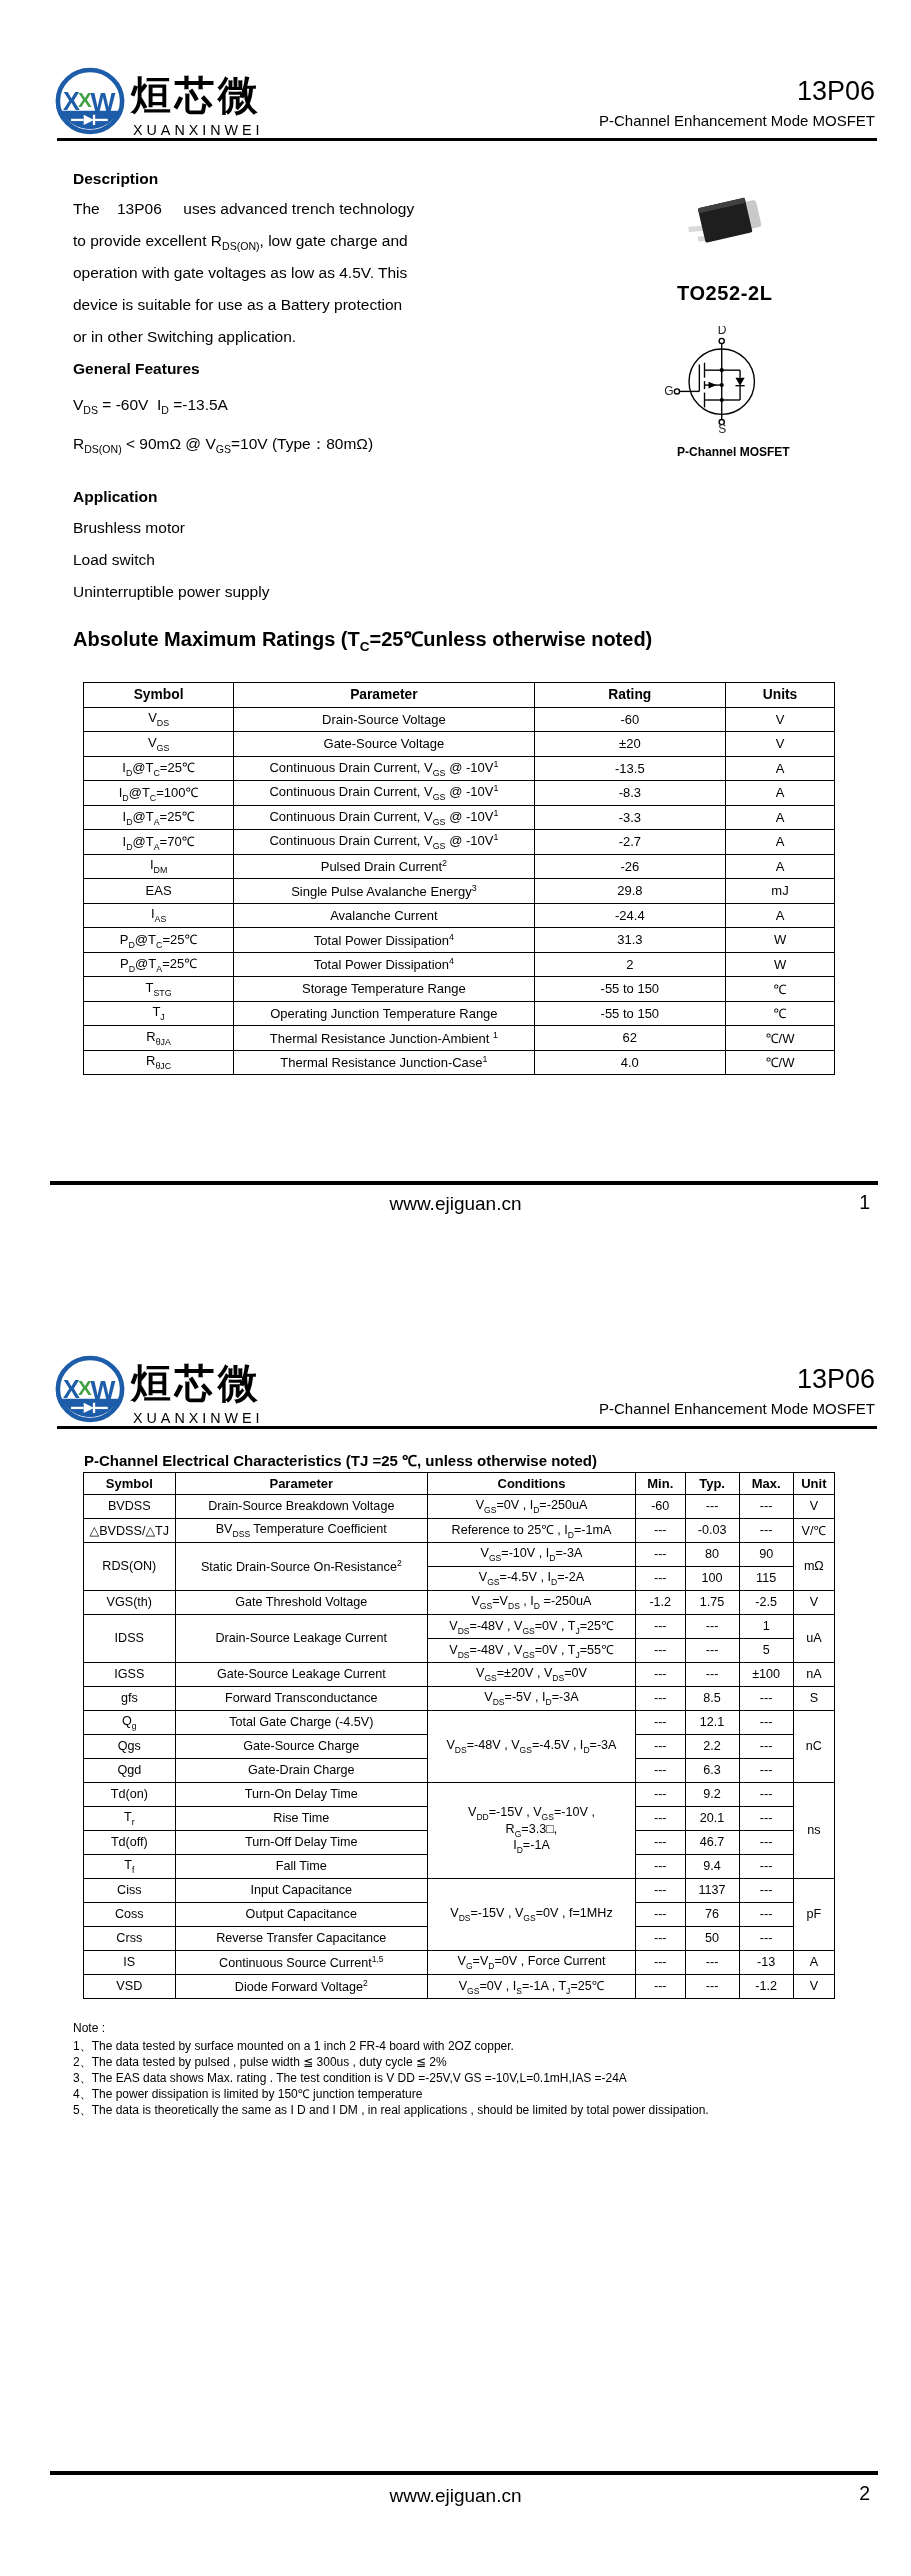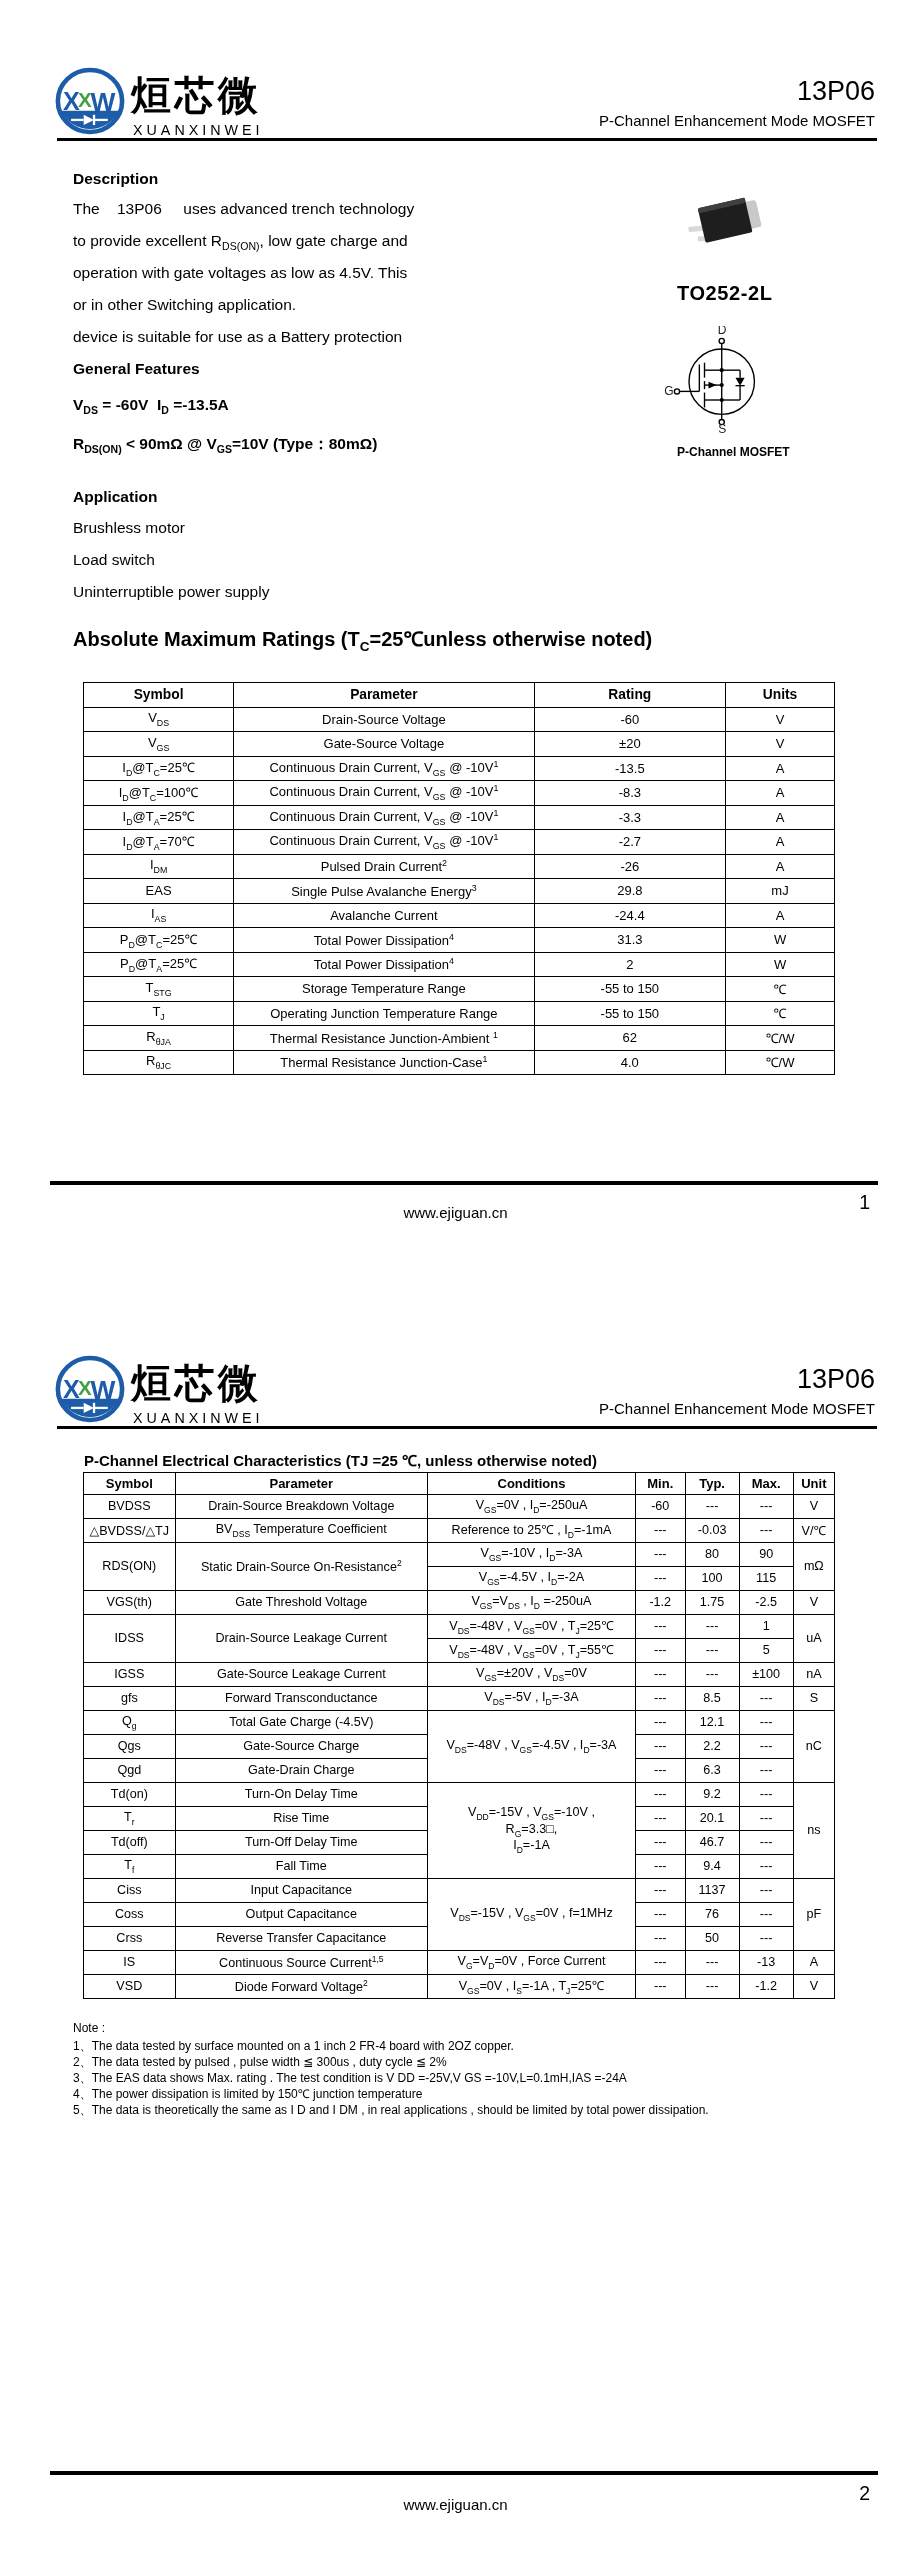--- a/index.html
+++ b/index.html
@@ -12,21 +12,21 @@
   .logo-wrap { position:absolute; left:55px; top:67px; width:241px; height:80px; }
   .logo-svg { position:absolute; left:0; top:0; }
   .logo-cn { position:absolute; left:76px; top:1.1px; font-size:40px; font-weight:bold; letter-spacing:3.4px; white-space:nowrap; }
   .logo-en { position:absolute; left:78px; top:55px; font-size:14.3px; letter-spacing:4px; font-weight:500; white-space:nowrap; }
   .part-number { position:absolute; right:36px; top:76px; font-size:27px; text-align:right; }
   .part-subtitle { position:absolute; right:36px; top:112px; font-size:15px; text-align:right; }
 
   
   .sec-h { font-size:15.5px; font-weight:bold; }
   .body-line { font-size:15.5px; height:32px; white-space:nowrap; }
-  .feat-line { font-size:15.5px; height:38px; white-space:nowrap;font-weight:bold; }
+  .feat-line { font-size:15.5px; height:38px; white-space:nowrap; }
 
   
   .to-label { font-size:20px; font-weight:bold; text-align:left; letter-spacing:0.6px; }
   .sym-caption { font-size:12px; white-space:nowrap; }
 
   
   .tbl-wrap { position:absolute; }
   .doc-table { border-collapse:collapse; width:100%; table-layout:fixed; }
   .doc-table th, .doc-table td { border:1.1px solid #000; text-align:center; vertical-align:middle; padding:0 2.3px; overflow:hidden; }
   .doc-table th { font-weight:bold; }
@@ -36,21 +36,21 @@
   .elec-table td { height:23px; font-size:12.6px; }
   sub { font-size:68%; }
   sup { font-size:68%; }
 
   
   .note-title { font-size:12px; }
   .note-line { font-size:12px; line-height:12px; margin-bottom:4px; white-space:nowrap; }
 
   
   .footer-rule { position:absolute; left:50px; width:828px; height:4px; background:#000; }
-  .footer-url { position:absolute; left:0; width:100%; text-align:center; font-size:15px;margin-top:11px; }
+  .footer-url { position:absolute; left:0; width:100%; text-align:center; font-size:19px; }
   .footer-page { position:absolute; right:41px; font-size:19.5px; }
 </style>
 </head>
 <body>
 
 <div class="page">
 
   <div class="logo-wrap">
     <svg class="logo-svg" width="70" height="68" viewBox="0 0 122 118">
       <ellipse cx="61" cy="59" rx="56" ry="54" fill="#ffffff" stroke="#1c5ca8" stroke-width="8"></ellipse>
@@ -70,22 +70,22 @@
   </div>
   <div class="part-number">13P06</div>
   <div class="part-subtitle">P-Channel Enhancement Mode MOSFET</div>
   <div class="rule" style="left:57px; width:820px; top:138px;"></div>
 
   <div class="abs sec-h" style="left:73px; top:170px;">Description</div>
   <div class="abs" style="left:73px; top:200px;">
       <div class="body-line">The&nbsp;&nbsp;&nbsp;&nbsp;13P06&nbsp;&nbsp;&nbsp;&nbsp;&nbsp;uses advanced trench technology</div>
       <div class="body-line">to provide excellent R<sub>DS(ON)</sub>, low gate charge and</div>
       <div class="body-line">operation with gate voltages as low as 4.5V. This</div>
+      <div class="body-line">device is suitable for use as a Battery protection</div>
       <div class="body-line">or in other Switching application.</div>
-      <div class="body-line">device is suitable for use as a Battery protection</div>
     </div>
 
   <div class="abs sec-h" style="left:73px; top:360px;">General Features</div>
   <div class="abs" style="left:73px; top:396px;">
       <div class="feat-line">V<sub>DS</sub> = -60V&nbsp;&nbsp;I<sub>D</sub> =-13.5A</div>
       <div class="feat-line">R<sub>DS(ON)</sub> &lt; 90mΩ @ V<sub>GS</sub>=10V (Type：80mΩ)</div>
     </div>
 
   <div class="abs sec-h" style="left:73px; top:488px;text-align:center;">Application</div>
   <div class="abs" style="left:73px; top:519px;">

